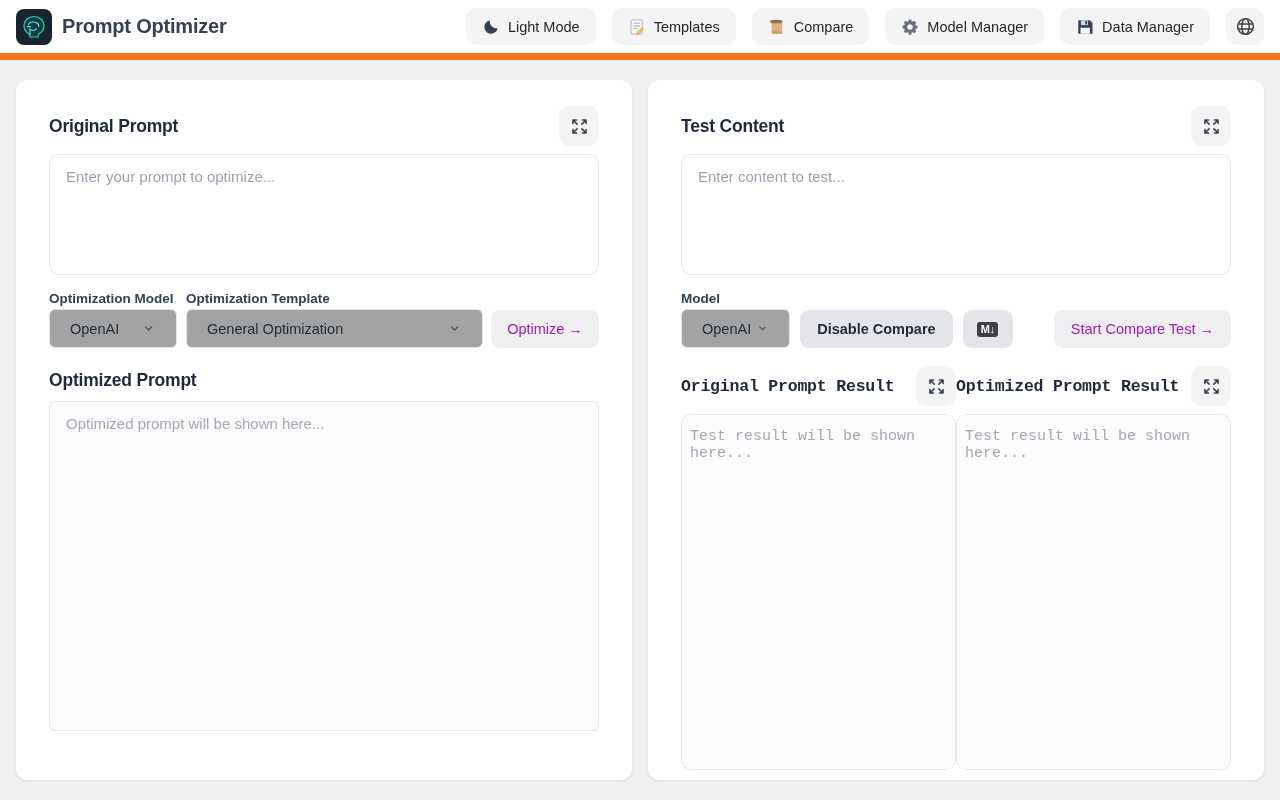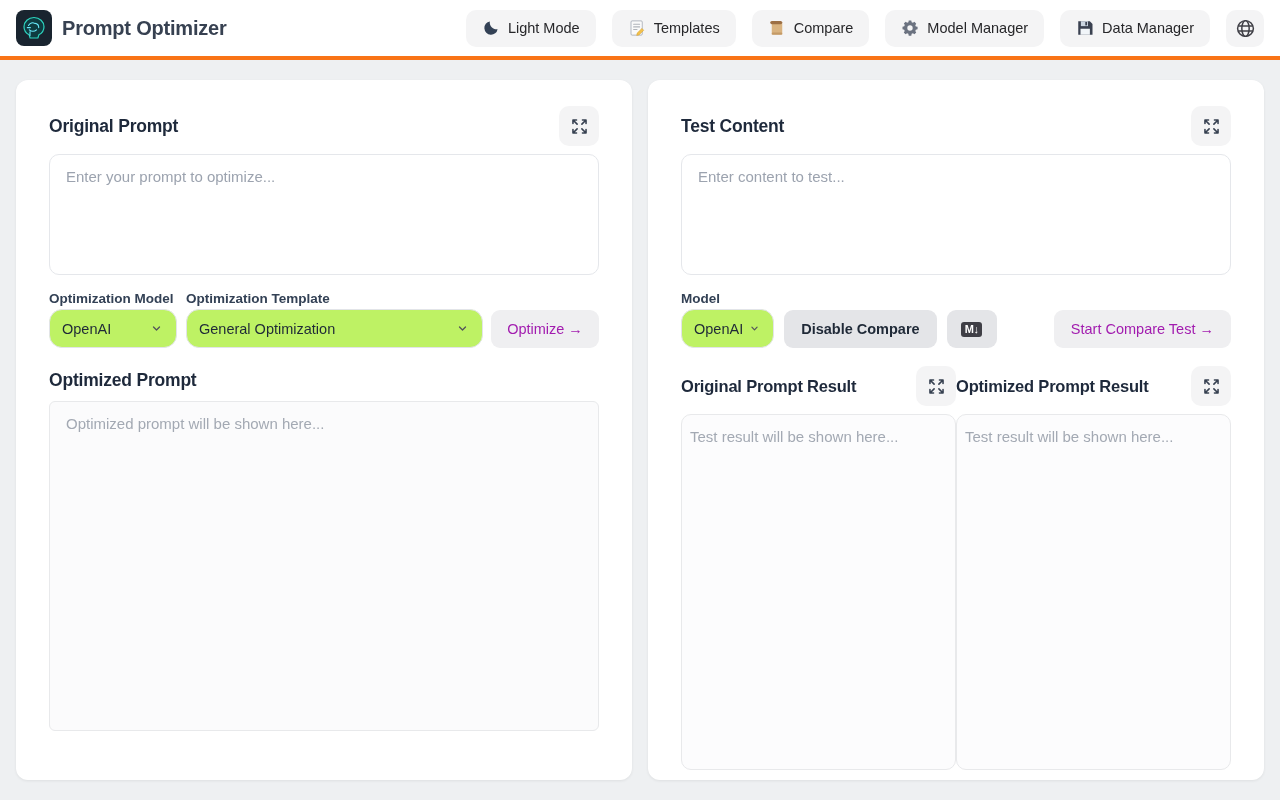--- a/index.html
+++ b/index.html
@@ -5,21 +5,21 @@
   * { margin:0; padding:0; box-sizing:border-box; }
   html,body { width:1280px; height:800px; }
   body {
     font-family:"Liberation Sans","DejaVu Sans",sans-serif;
     background:#eef0f2; color:#1e293b; overflow:hidden;
   }
   .app { width:1280px; height:800px; display:flex; flex-direction:column; }
 
   
   header {
-    height:60px; background:#ffffff; border-bottom:4px solid #f97316;
+    height:60px; background:#ffffff; border-bottom:7px solid #f97316;
     display:flex; align-items:center; padding:0 16px; flex-shrink:0;
   }
   .brand { display:flex; align-items:center; gap:10px; }
   .logo { width:36px; height:36px; display:block; }
   .app-title { font-size:20px; font-weight:700; color:#374151; letter-spacing:-0.2px; }
   nav { margin-left:auto; display:flex; align-items:center; gap:16px; }
   .nav-btn {
     display:flex; align-items:center; gap:8px; height:37px; padding:0 16px;
     background:#f4f4f5; border:none; border-radius:10px; cursor:pointer;
     font-family:inherit; font-size:14.5px; font-weight:500; color:#27272a;
@@ -50,22 +50,22 @@
     width:100%; height:121px; border:1px solid #e5e7eb; border-radius:10px;
     padding:13px 16px; font-family:inherit; font-size:15px; color:#1f2937;
     resize:none; outline:none; background:#ffffff; display:block;
   }
   textarea.input-area::placeholder { color:#9ca3af; }
 
   .controls-row { display:flex; align-items:flex-end; margin-top:16px; }
   .field { display:flex; flex-direction:column; gap:3px; }
   .field-label { font-size:13.5px; font-weight:700; color:#334155; white-space:nowrap; }
   .select {
-    height:39px; background:#bef264; border:1px solid #e2e4e8; border-radius:13px;
-    display:flex; align-items:center; padding:0 12px; font-size:14.5px; color:#1f2937;
+    height:39px; background:#a3a3a3; border:1px solid #e2e4e8; border-radius:6px;
+    display:flex; align-items:center; padding:0 20px; font-size:14.5px; color:#1f2937;
     cursor:pointer; user-select:none;
   }
   .select .sel-val { flex:1; }
   .select.compact .sel-val { flex:none; margin-right:5px; }
   .chev { display:flex; }
   .btn {
     border:none; border-radius:9px; height:38px; padding:0 17px;
     font-family:inherit; font-size:14.5px; font-weight:600; cursor:pointer;
     display:flex; align-items:center; justify-content:center; white-space:nowrap;
   }
@@ -77,21 +77,21 @@
     border-radius:3px; padding:2px 4px; line-height:1; letter-spacing:-0.5px;
   }
 
   .sub-title { margin-top:22px; }
   .output-area {
     margin-top:10px; width:100%; height:330px; border:1px solid #e8e9eb;
     border-radius:6px; background:#fbfbfc; padding:13px 16px; font-size:15px;
   }
   .placeholder-text { color:#a3a9b3; }
 
-  .results-grid { display:grid; grid-template-columns:1fr 1fr; margin-top:18px; }
+  .results-grid { display:grid; grid-template-columns:1fr 1fr; margin-top:18px;font-family:Liberation Mono, monospace; }
   .results-grid .head-row { margin-bottom:8px; }
   .result-title { font-size:16.5px; }
   .result-panel {
     height:356px; border:1px solid #e8e9eb; border-radius:10px; background:#fcfcfd;
     padding:13px 8px; font-size:15px;
   }
 </style>
 </head>
 <body>
 

